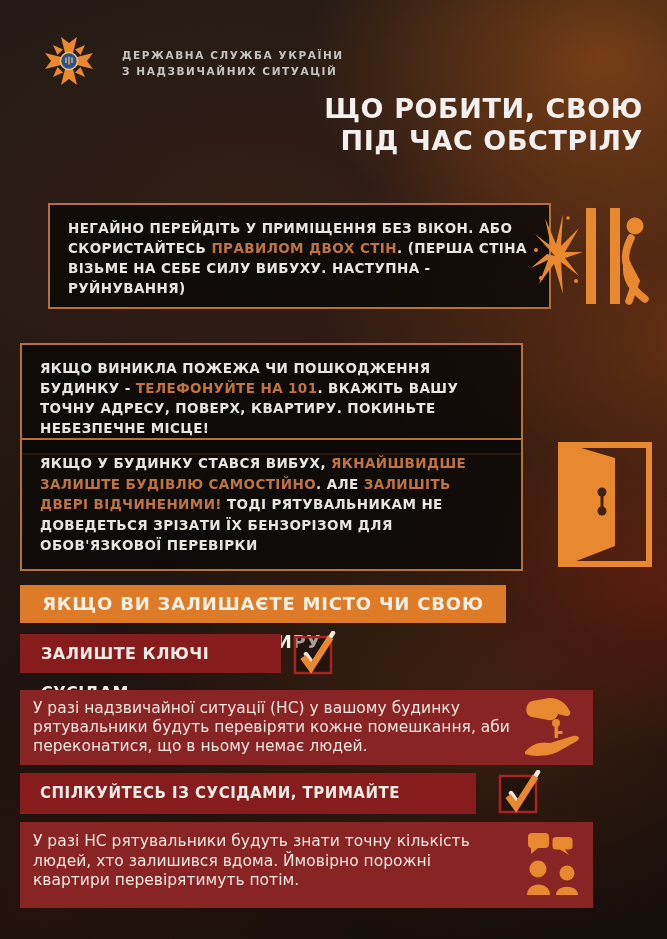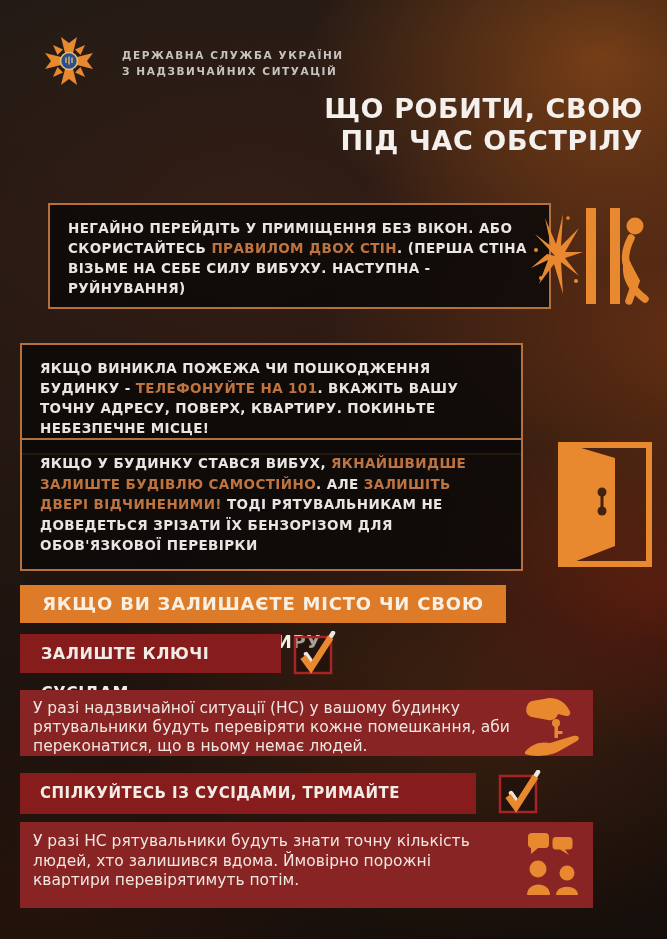--- a/index.html
+++ b/index.html
@@ -40,21 +40,21 @@
   .rlabel { position:absolute; left:20px; background:#871c1c; color:#f2ece6;
             font-weight:bold; text-transform:uppercase; letter-spacing:0.5px; }
   .rlabel1 { top:634px; width:261px; height:39px; line-height:39px; padding-left:21px; font-size:16px; }
   .rlabel2 { top:773px; width:456px; height:41px; line-height:41px; padding-left:20px; font-size:15px; }
   .chk { position:absolute; }
   .chk1 { left:292px; top:631px; }
   .chk2 { left:497px; top:770px; }
   
   .rdetail { position:absolute; left:20px; width:573px; background:#892424;
              color:#efe6e0; font-size:15.5px; line-height:19px; }
-  .rdetail1 { top:690px; height:66px; padding:9px 80px 8px 13px; }
+  .rdetail1 { top:690px; height:75px; padding:9px 80px 8px 13px; }
   .rdetail2 { top:822px; height:86px; padding:10px 82px 0 13px; line-height:19.5px; }
   .rdetail .dicon { position:absolute; top:6px; right:10px; }
   .rdetail2 .dicon { top:9px; right:12px; }
 </style>
 </head>
 <body>
 
 <div class="poster">
 
   <div class="hdr">

